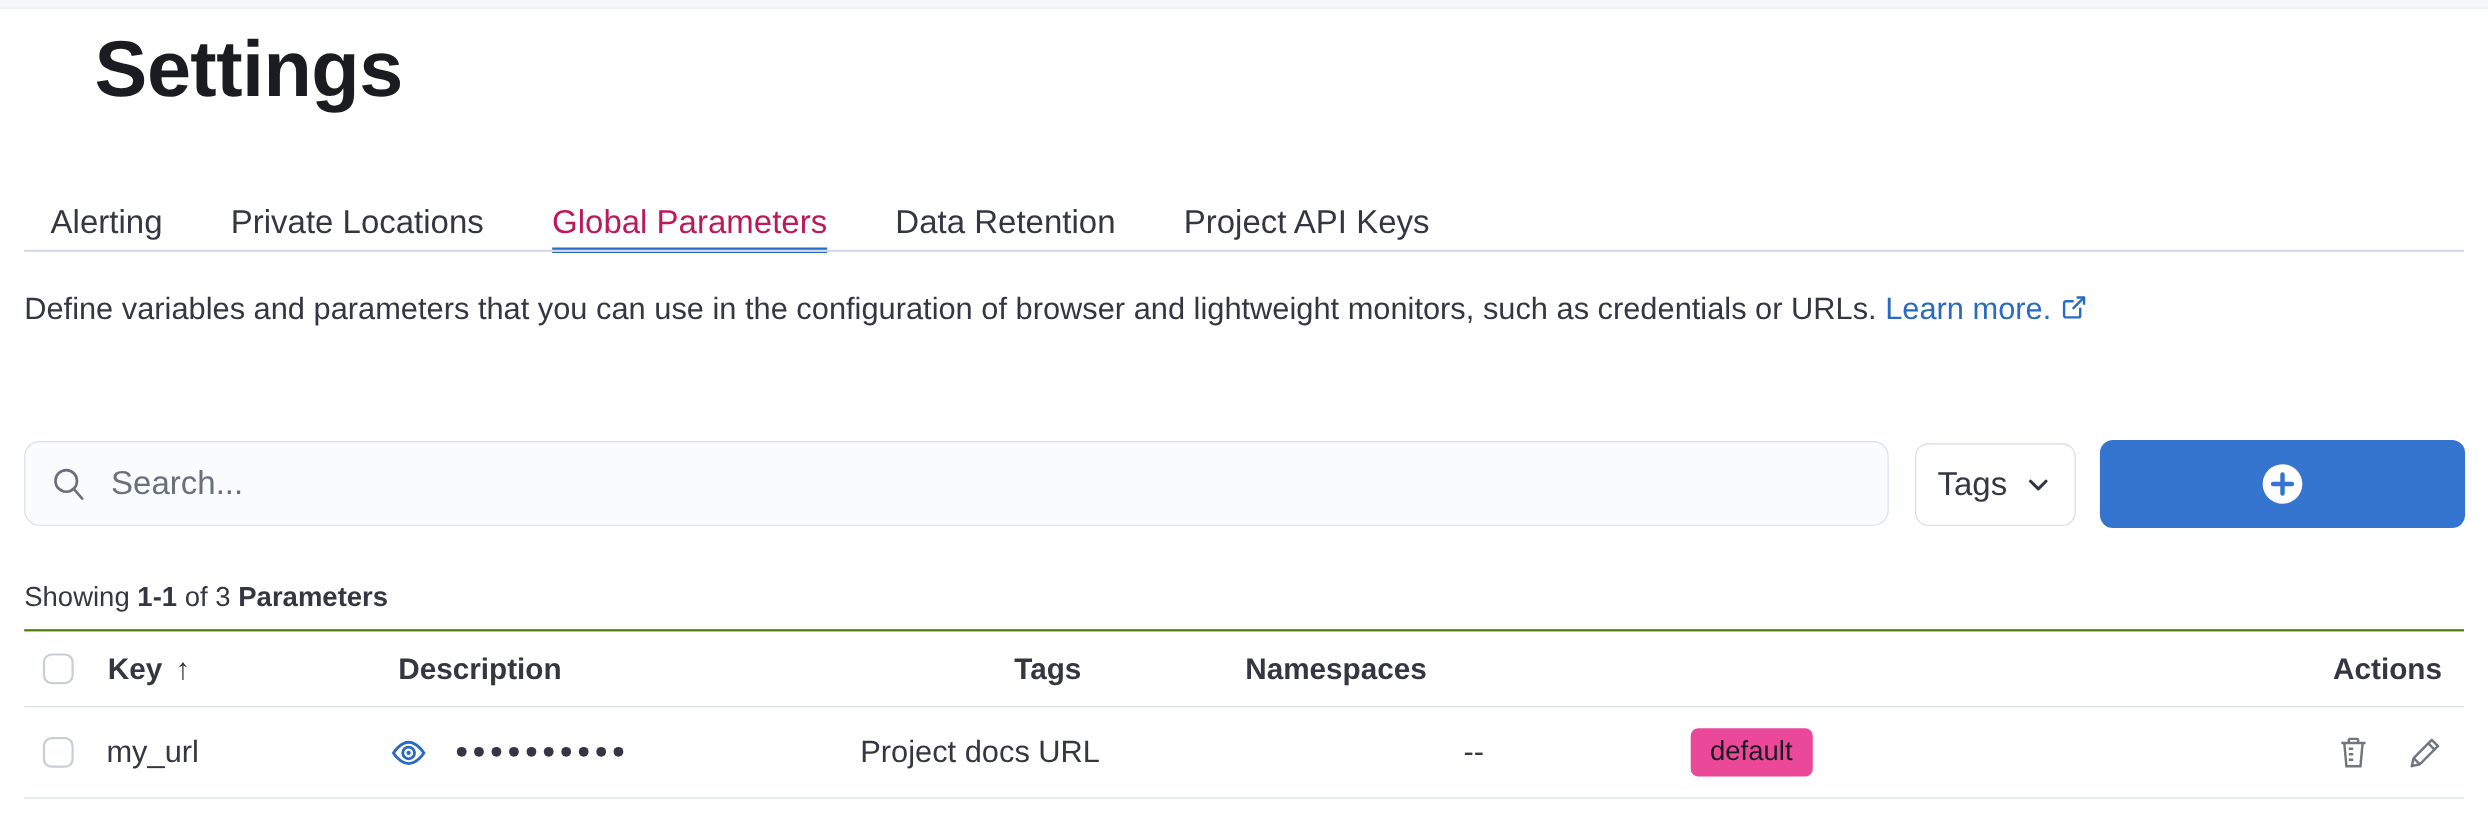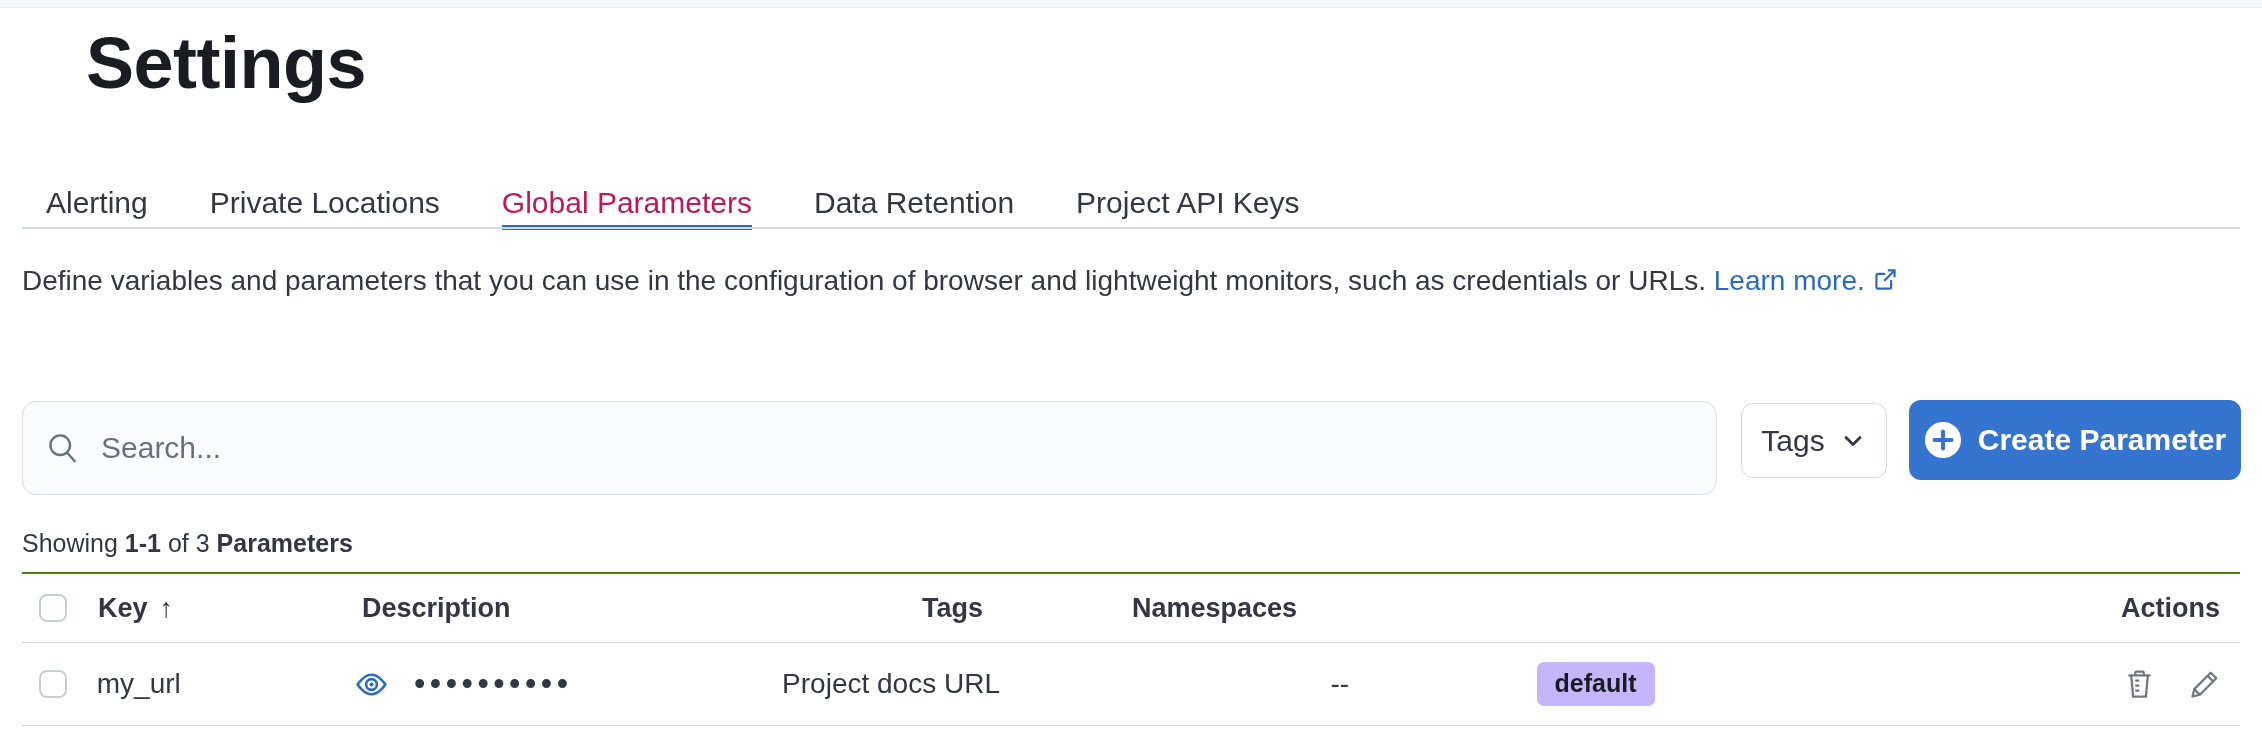--- a/index.html
+++ b/index.html
@@ -18,21 +18,21 @@
   .tab.active { color: #be185d; }
   .tab.active::after { content: ""; position: absolute; left: 0; right: 0; bottom: -2px; height: 5px; background: #2a6bc2; }
   #tabs-divider { left: 22px; top: 227px; width: 2218px; height: 2px; background: #d3dae6; }
 
   
   #description { left: 22px; top: 257px; width: 2200px; font-size: 28px; line-height: 48px; color: #343741; }
   #description a { color: #2a6bc2; text-decoration: none; font-weight: 400; cursor: pointer; margin-top: 16px; }
   .ext-icon { display: inline-block; vertical-align: -2px; margin-left: 8px; }
 
   
-  #search-box { left: 22px; top: 401px; width: 1695px; height: 94px; background: #fafbfd;
+  #search-box { left: 22px; top: 401px; width: 1695px; height: 77px; background: #fafbfd;
     border: 1px solid #d9dee8; border-radius: 14px; display: flex; align-items: center; padding: 0 24px; }
   #search-box input { flex: 1; border: none; outline: none; background: transparent;
     font-size: 30px; color: #343741; margin-left: 22px; font-family: "Liberation Sans", sans-serif; }
   #search-box input::placeholder { color: #69707d; }
 
   #tags-button { left: 1741px; top: 403px; width: 146px; height: 75px; background: #fff;
     border: 1px solid #d3d9e2; border-radius: 12px; display: flex; align-items: center; justify-content: center;
     gap: 14px; font-size: 30px; color: #343741; cursor: pointer; }
 
   #create-button { left: 1909px; top: 400px; width: 332px; height: 80px; background: #3575cf;
@@ -54,22 +54,22 @@
   .c-key { width: 264px; }
   .c-value { width: 436px; display: flex; align-items: center; }
   .c-desc { width: 560px; }
   .c-tags { width: 183px; }
   .c-ns { width: 600px; margin-left: 27px; }
   .c-actions { flex: 1; display: flex; justify-content: flex-end; align-items: center; gap: 34px; padding-right: 20px; }
 
   .checkbox { width: 28px; height: 28px; border: 2px solid #c9cdd6; border-radius: 8px; background: #fff; cursor: pointer; }
   .sort-arrow { font-weight: 400; font-size: 27px; margin-left: 12px; }
   .dots { font-size: 31px; font-weight: 700; letter-spacing: 5px; margin-left: 26px; color: #343741; }
-  .badge { display: inline-block; background: #c4b5fd; color: #1a1c21; font-size: 25px;
-    padding: 8px 18px; border-radius: 7px; line-height: 1.1; font-weight: bold; }
+  .badge { display: inline-block; background: #ec4899; color: #1a1c21; font-size: 25px;
+    padding: 8px 18px; border-radius: 7px; line-height: 1.1; }
   .icon-btn { background: none; border: none; cursor: pointer; padding: 0; display: flex; align-items: center; }
   .header-sortable { display: flex; align-items: center; cursor: pointer; }
 </style>
 </head>
 <body>
 
 <div id="top-strip" class="abs"></div>
 
 <h1 id="page-title" class="abs">Settings</h1>
 
@@ -108,21 +108,20 @@
     </span>
 </div>
 
 <button id="create-button" class="abs">
   <span style="display:flex">
       <svg viewBox="0 0 16 16" width="38" height="38">
         <circle cx="8" cy="8" r="7.6" fill="#fff"></circle>
         <path d="M8 4.4v7.2M4.4 8h7.2" stroke="#3575cf" stroke-width="1.7" stroke-linecap="round"></path>
       </svg>
     </span>
-  <span>Create Parameter</span>
 </button>
 
 <div id="summary" class="abs">
   <span>Showing</span>
   <span class="b">1-1</span>
   <span>of 3</span>
   <span class="b">Parameters</span>
 </div>
 
 <div id="table" class="abs">

